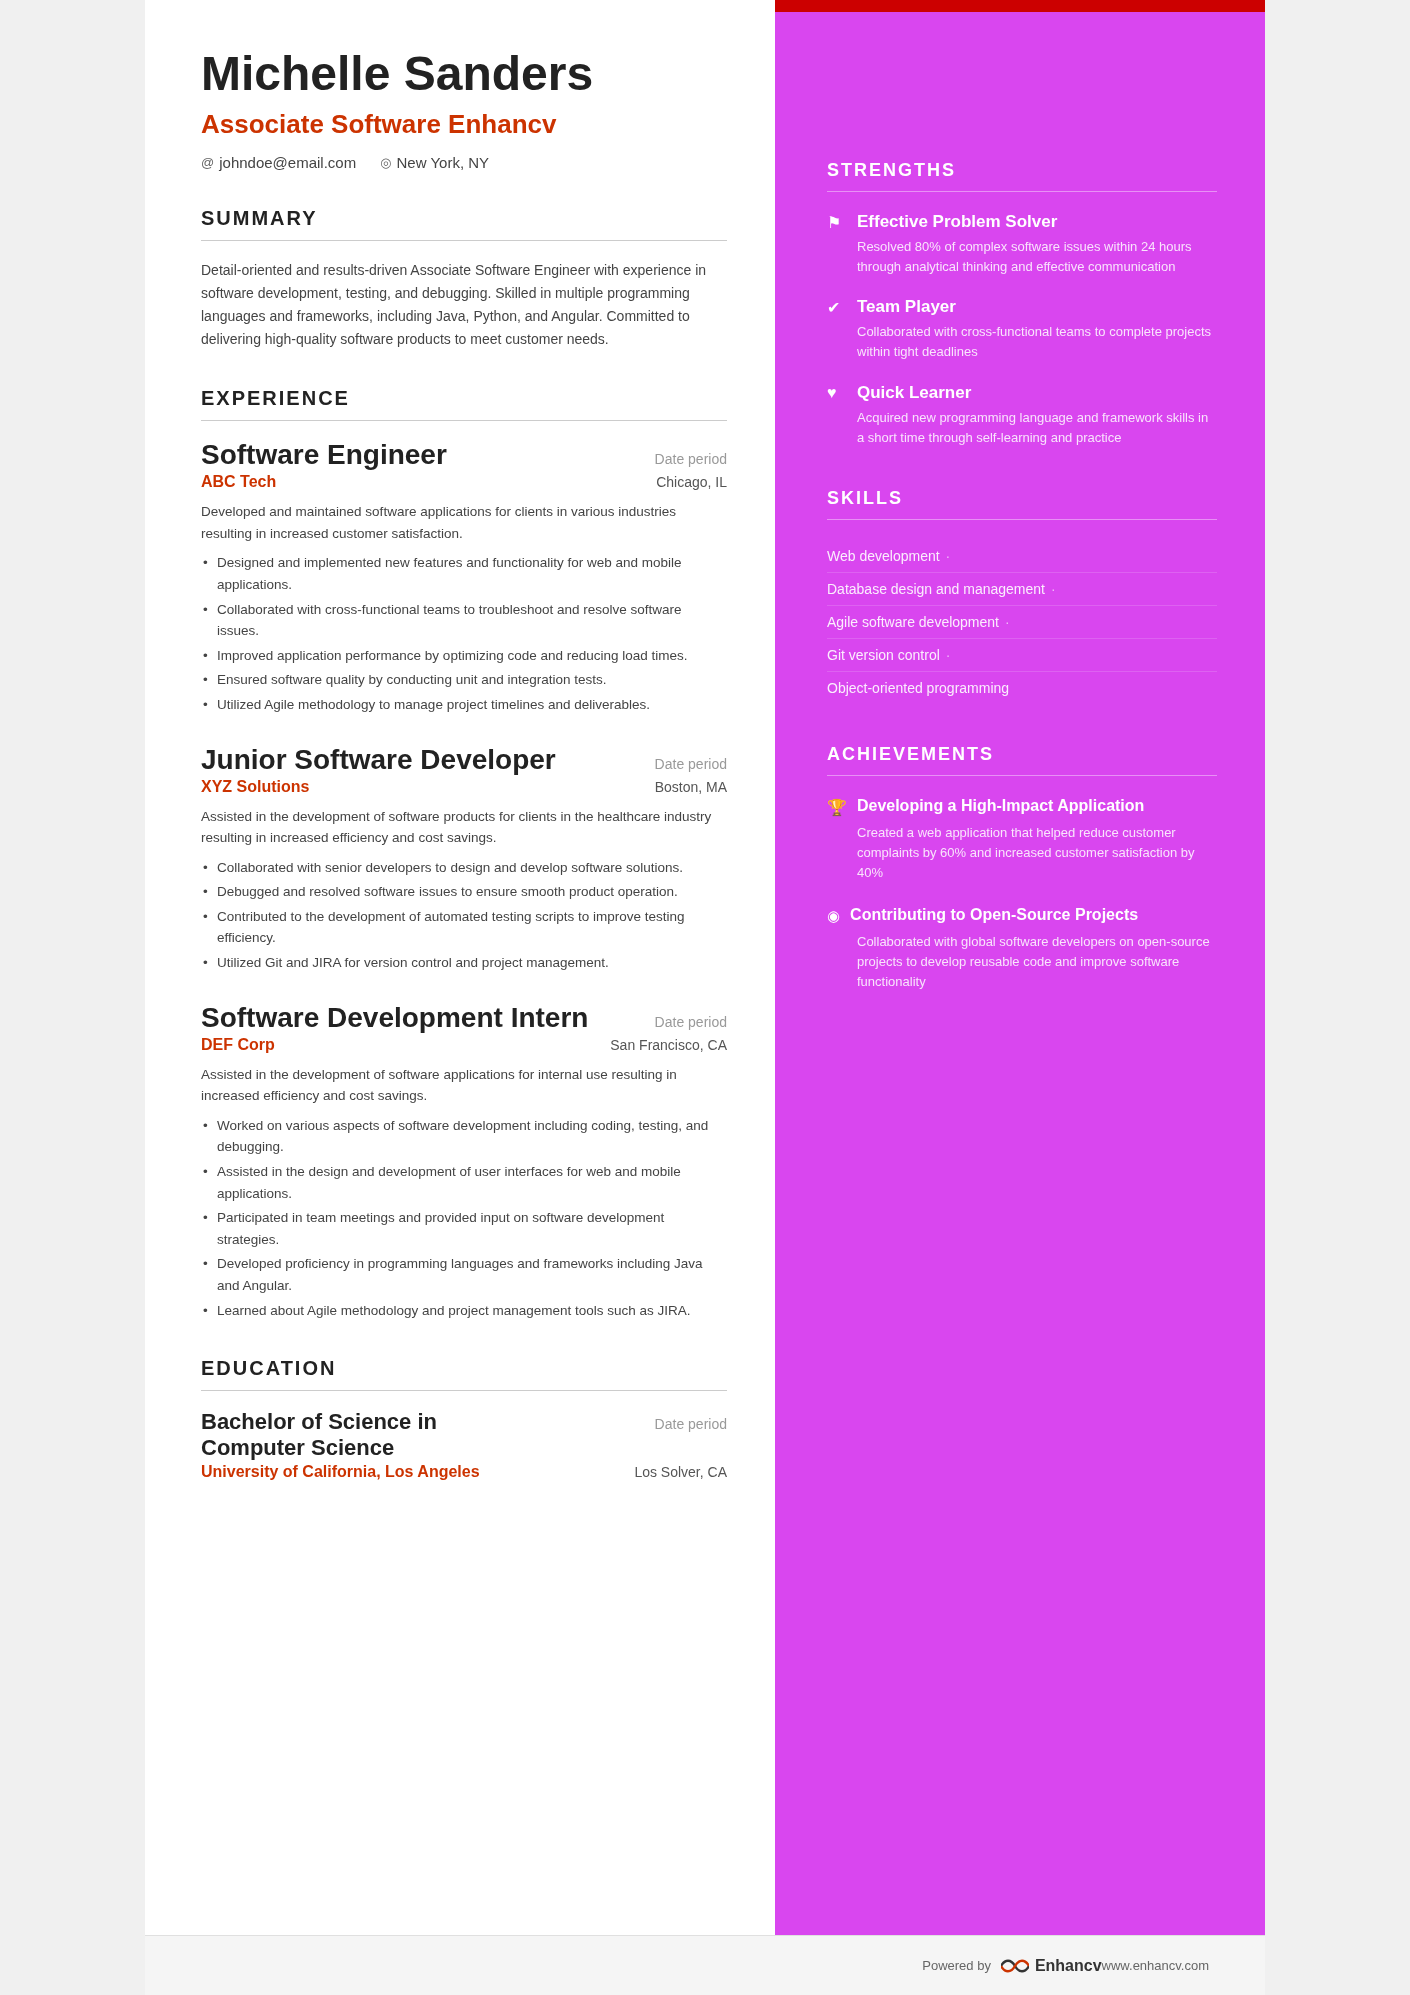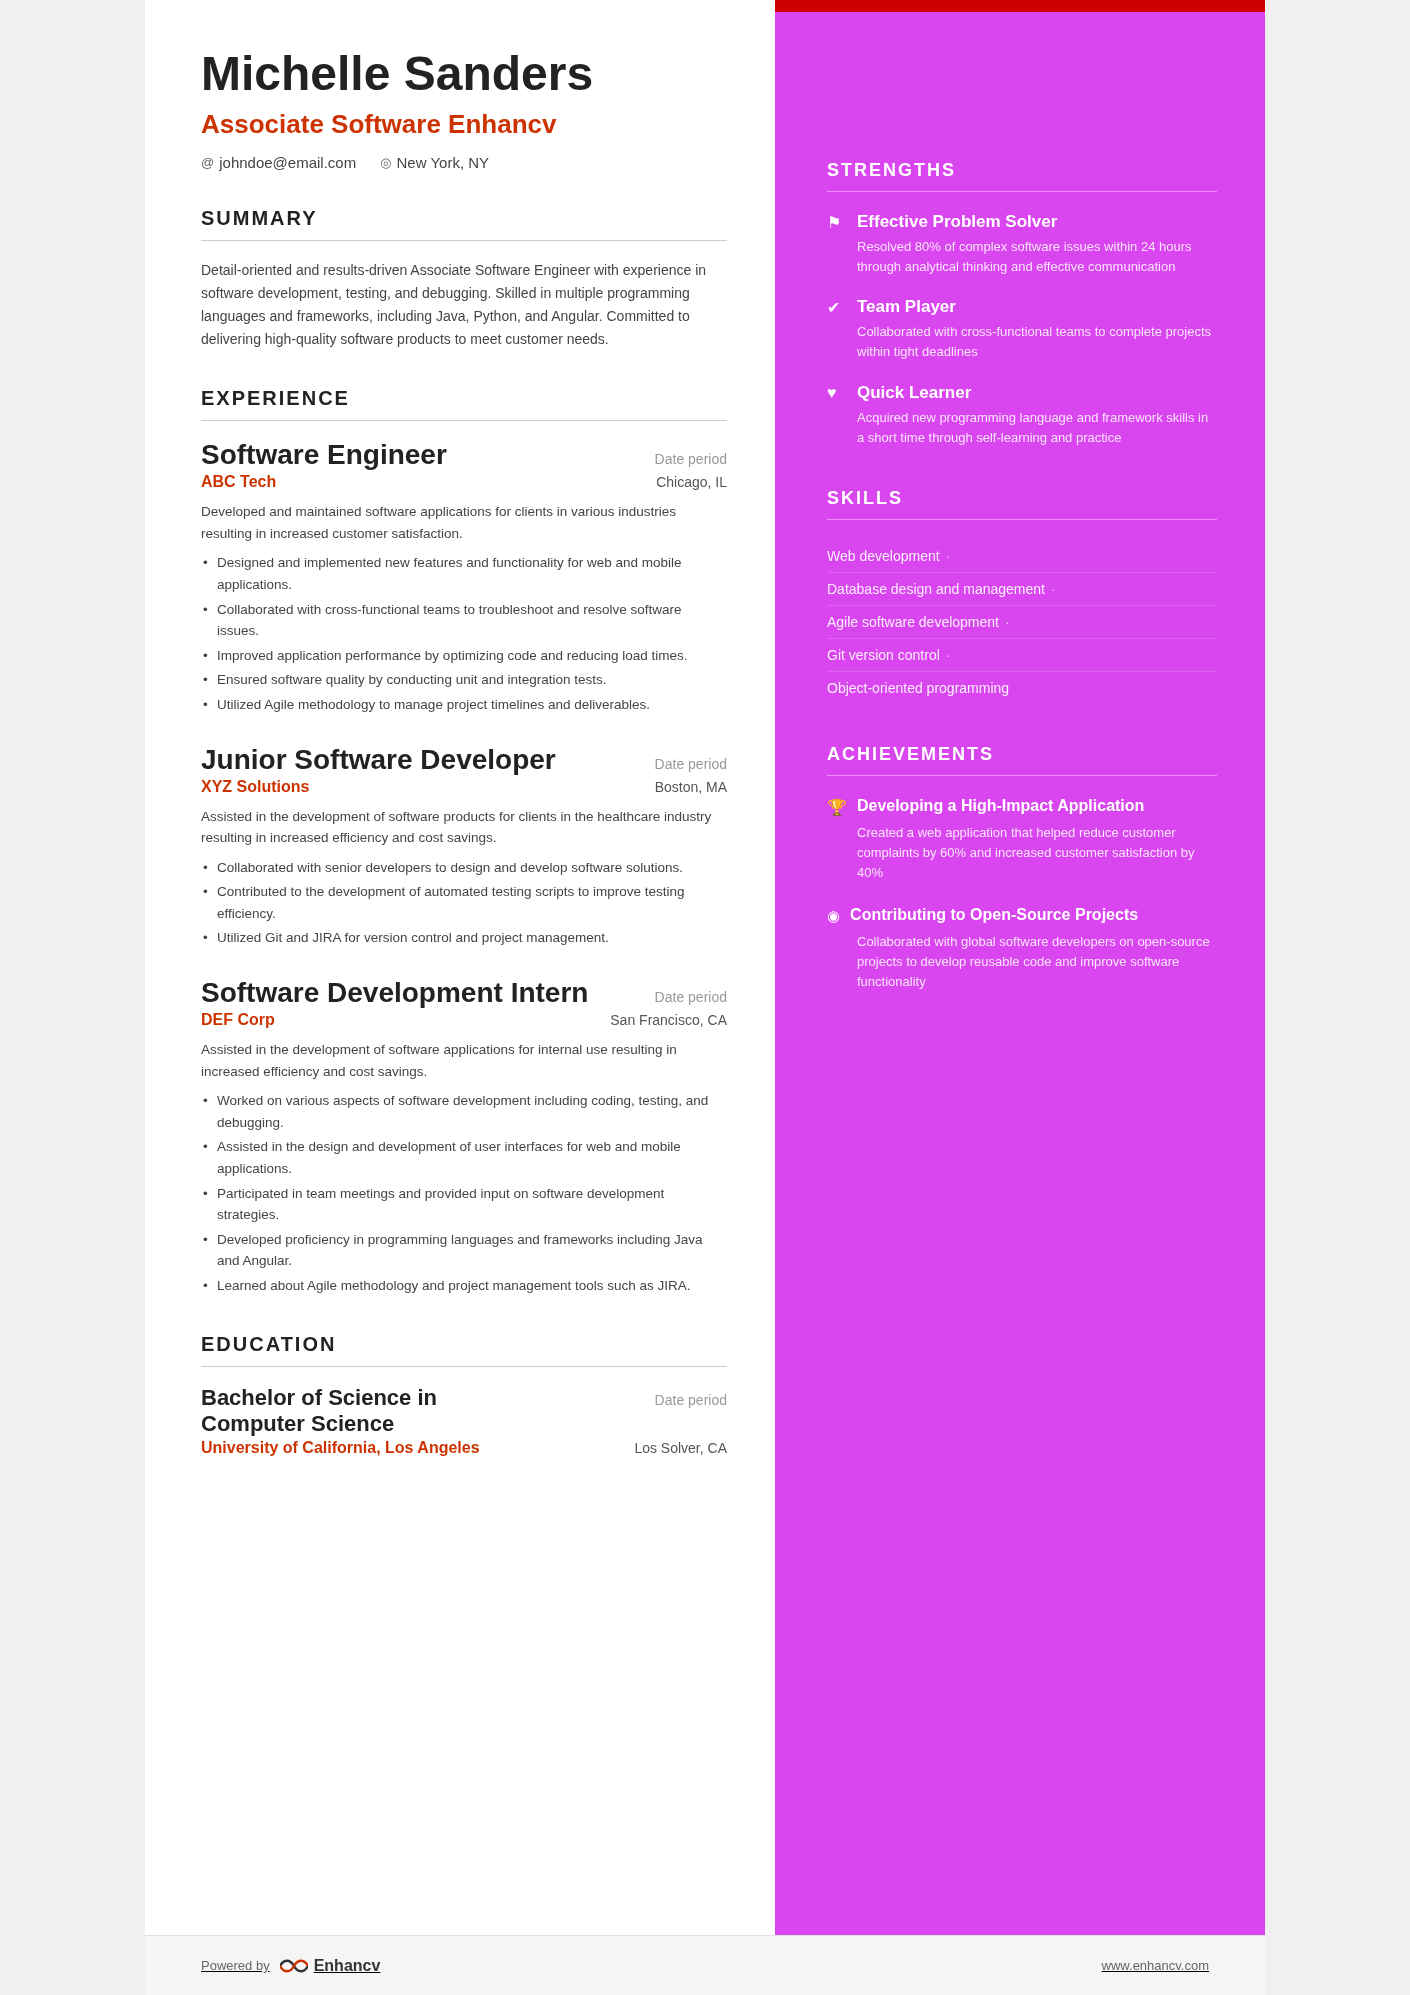--- a/index.html
+++ b/index.html
@@ -173,24 +173,23 @@
     
     .footer {
       position: absolute;
       bottom: 0;
       left: 0;
       right: 0;
       height: 60px;
       background: #f5f5f5;
       display: flex;
       align-items: center;
-      justify-content: space-between;
+      justify-content: flex-end;
       padding: 0 56px;
       border-top: 1px solid #e0e0e0;
-      text-decoration: underline;
     }
     .footer-left {
       display: flex;
       align-items: center;
       gap: 10px;
       font-size: 13px;
       color: #666;
     }
     .footer-logo {
       font-size: 16px;
@@ -361,20 +360,21 @@
           <span class="exp-job-title">Junior Software Developer</span>
           <span class="exp-date">Date period</span>
         </div>
         <div class="exp-subheader">
           <span class="exp-company">XYZ Solutions</span>
           <span class="exp-location">Boston, MA</span>
         </div>
         <p class="exp-desc">Assisted in the development of software products for clients in the healthcare industry resulting in increased efficiency and cost savings.</p>
         <ul class="exp-bullets">
           <li>Collaborated with senior developers to design and develop software solutions.</li>
+          <li>Debugged and resolved software issues to ensure smooth product operation.</li>
           <li>Contributed to the development of automated testing scripts to improve testing efficiency.</li>
           <li>Utilized Git and JIRA for version control and project management.</li>
         </ul>
       </div>
 
       <div class="exp-block">
         <div class="exp-header">
           <span class="exp-job-title">Software Development Intern</span>
           <span class="exp-date">Date period</span>
         </div>

